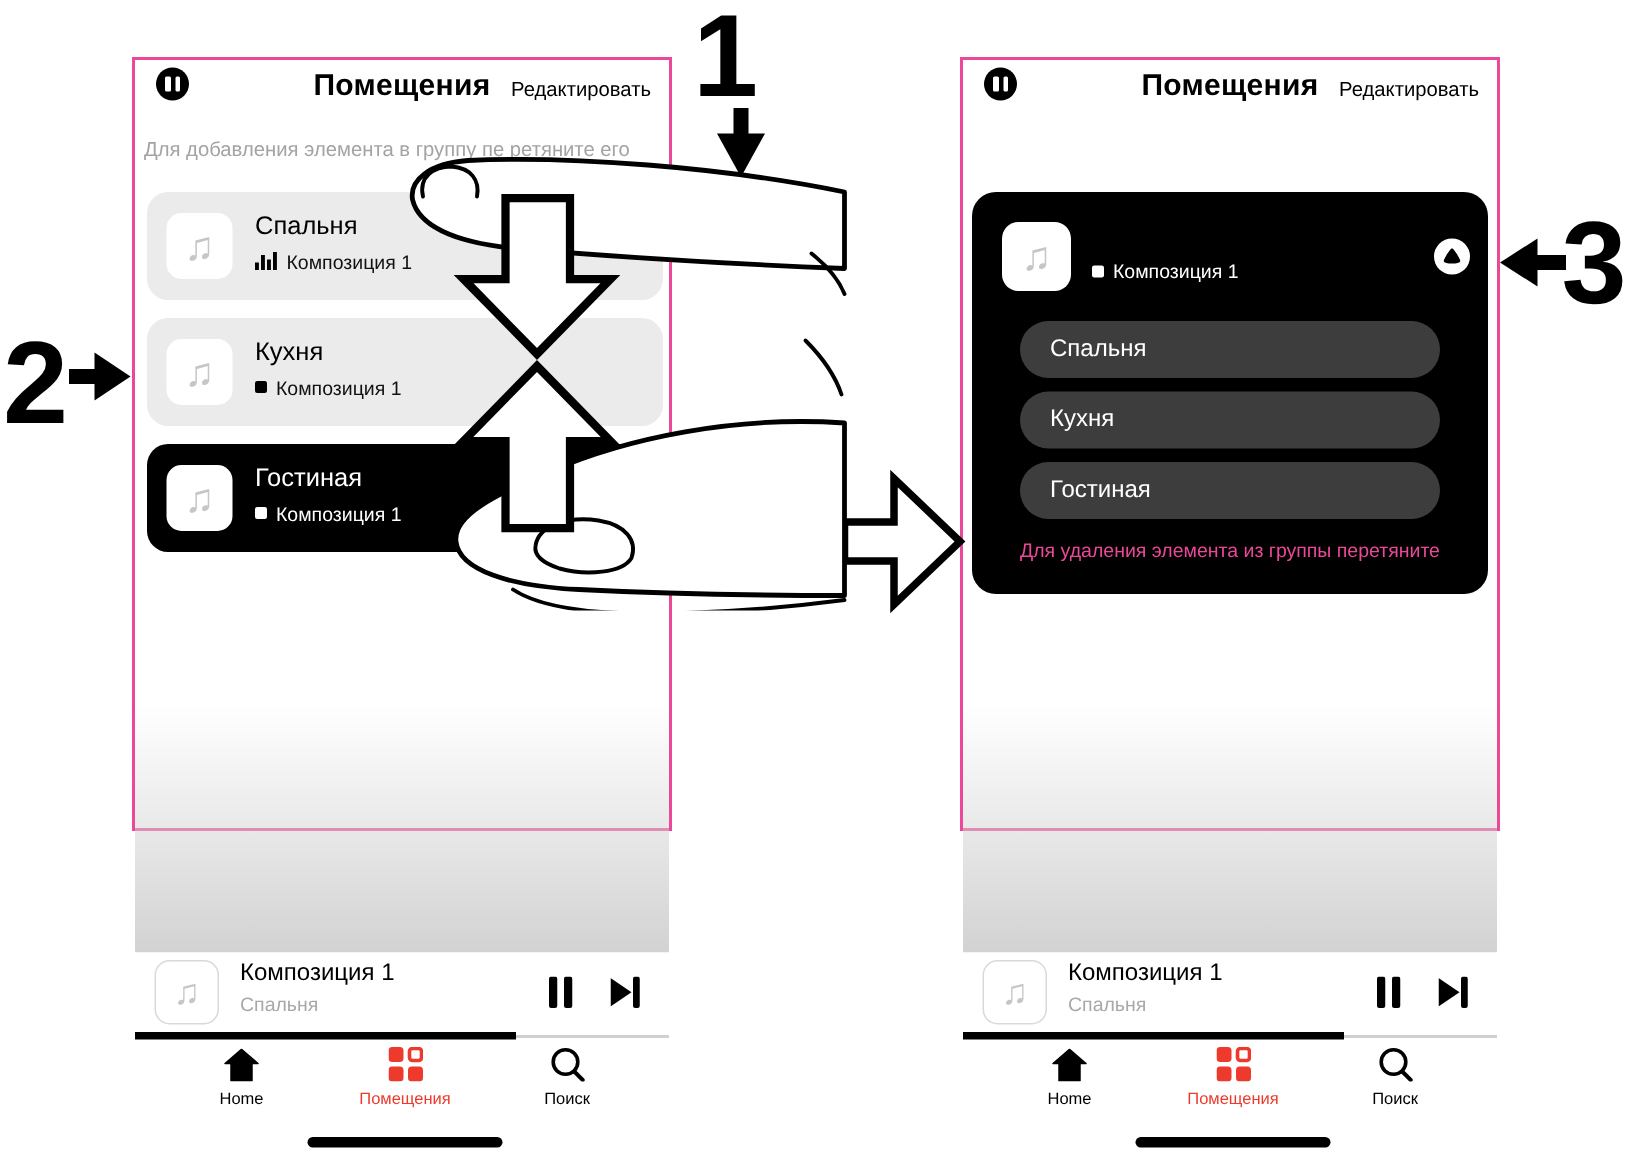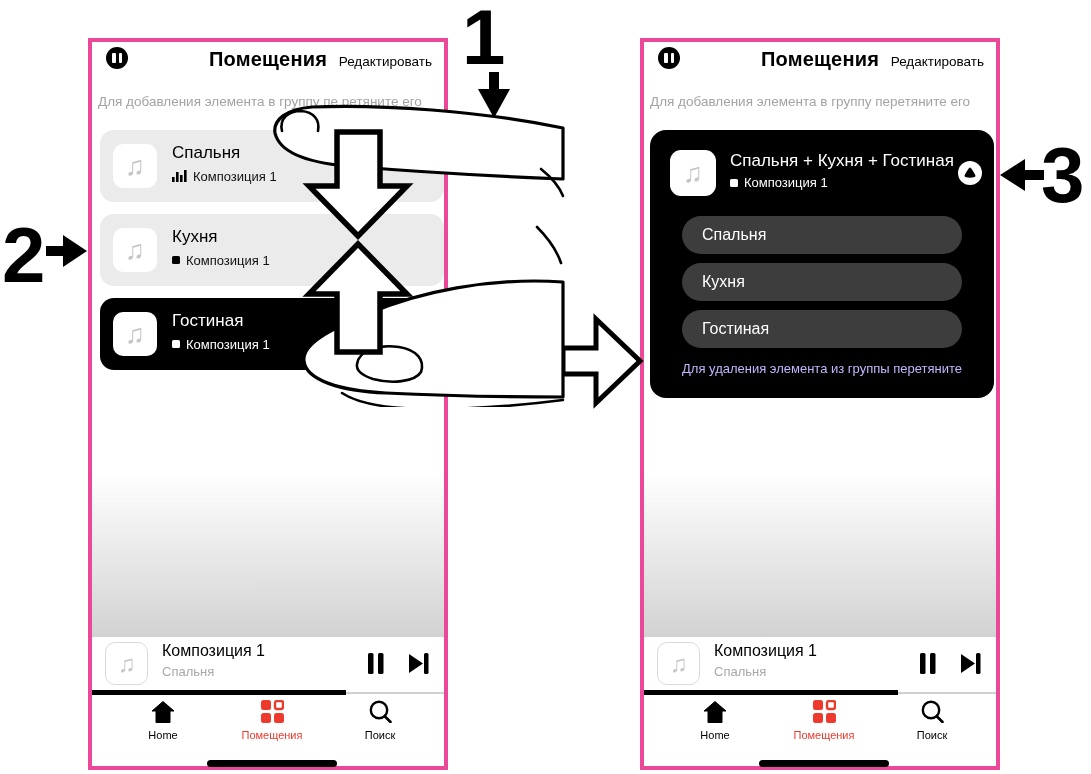--- a/index.html
+++ b/index.html
@@ -1,21 +1,21 @@
 <!DOCTYPE html>
 <html><head>
 <meta charset="utf-8">
 <style>
   html,body{margin:0;padding:0;background:#fff;}
   #canvas{position:relative;width:1091px;height:774px;background:#fff;overflow:hidden;
           font-family:"Liberation Sans", sans-serif;color:#000;}
 
   
-  .phone{position:absolute;top:38px;width:360px;height:732px;background:#fff;
-         border:4px solid #ec4899;box-sizing:border-box;z-index:1;}
+  .phone{position:absolute;top:38px;width:360px;height:516px;background:#fff;
+         border:2px solid #ec4899;box-sizing:border-box;z-index:1;}
   #phone-left{left:88px;} #phone-right{left:640px;}
 
   
   .pause-circle{position:absolute;left:14px;top:5px;width:22px;height:22px;border-radius:50%;
                 background:#000;display:flex;align-items:center;justify-content:center;gap:3px;}
   .pause-circle i{display:block;width:3.5px;height:10px;background:#fff;border-radius:1px;}
   .nav-title{position:absolute;left:0;right:0;top:6px;text-align:center;
              font-size:20px;font-weight:700;letter-spacing:.2px;}
   .edit-link{position:absolute;right:12px;top:12px;font-size:13.5px;color:#000;}
   .hint{position:absolute;left:6px;right:6px;top:52px;text-align:left;font-size:13.5px;
@@ -64,21 +64,21 @@
          border-radius:16px;color:#fff;}
   .gcard .art{left:20px;top:20px;width:46px;height:46px;border-radius:11px;}
   .gtitle{position:absolute;left:80px;top:21px;font-size:17px;color:#fff;white-space:nowrap;}
   .gsub{position:absolute;left:80px;top:45px;display:flex;align-items:center;gap:6px;font-size:13px;color:#fff;}
   .gsub .stop-sq{background:#fff;}
   .eject{position:absolute;right:12px;top:31px;width:24px;height:24px;border-radius:50%;background:#fff;
          display:flex;align-items:center;justify-content:center;}
   .pill{position:absolute;left:32px;width:280px;height:38px;border-radius:19px;background:#3d3d3d;
         font-size:16px;line-height:38px;padding-left:20px;box-sizing:border-box;color:#fff;}
   .pill1{top:86px;} .pill2{top:133px;} .pill3{top:180px;}
-  .ghint{position:absolute;left:0;right:0;top:231px;text-align:center;font-size:13px;color:#c4b5fd;
+  .ghint{position:absolute;left:0;right:0;top:231px;text-align:center;font-size:13px;color:#ec4899;
          white-space:nowrap;}
 
   
   .step-num{position:absolute;font-size:78px;font-weight:700;line-height:1;z-index:7;}
   #step1{left:462px;top:-2px;}
   #step2{left:2px;top:216px;}
   #step3{left:1041px;top:136px;}
   .overlay-svg{position:absolute;z-index:7;}
   #hand-svg{position:absolute;left:260px;top:85px;z-index:5;}
   #pinch-svg{position:absolute;left:300px;top:126px;z-index:6;}
@@ -193,27 +193,25 @@
     <div class="home-ind"></div>
   </div>
 
   <div class="phone" id="phone-right">
     <div class="pause-circle">
         <i></i>
         <i></i>
       </div>
     <div class="nav-title">Помещения</div>
     <div class="edit-link">Редактировать</div>
-    <div class="hint">Для добавления элемента в группу перетяните его</div>
 
     <div class="gcard">
       <div class="art">
         <span class="note">♫</span>
       </div>
-      <div class="gtitle">Спальня + Кухня + Гостиная</div>
       <div class="gsub">
         <span class="stop-sq"></span>
         <span>Композиция 1</span>
       </div>
       <div class="eject">
         <svg width="14" height="12" viewBox="0 0 14 12">
           <path d="M7 0.5 C8 0.5 12.5 7.5 12.5 9 C12.5 11.3 1.5 11.3 1.5 9 C1.5 7.5 6 0.5 7 0.5 Z" fill="#000"></path>
         </svg>
       </div>
       <div class="pill pill1">Спальня</div>

